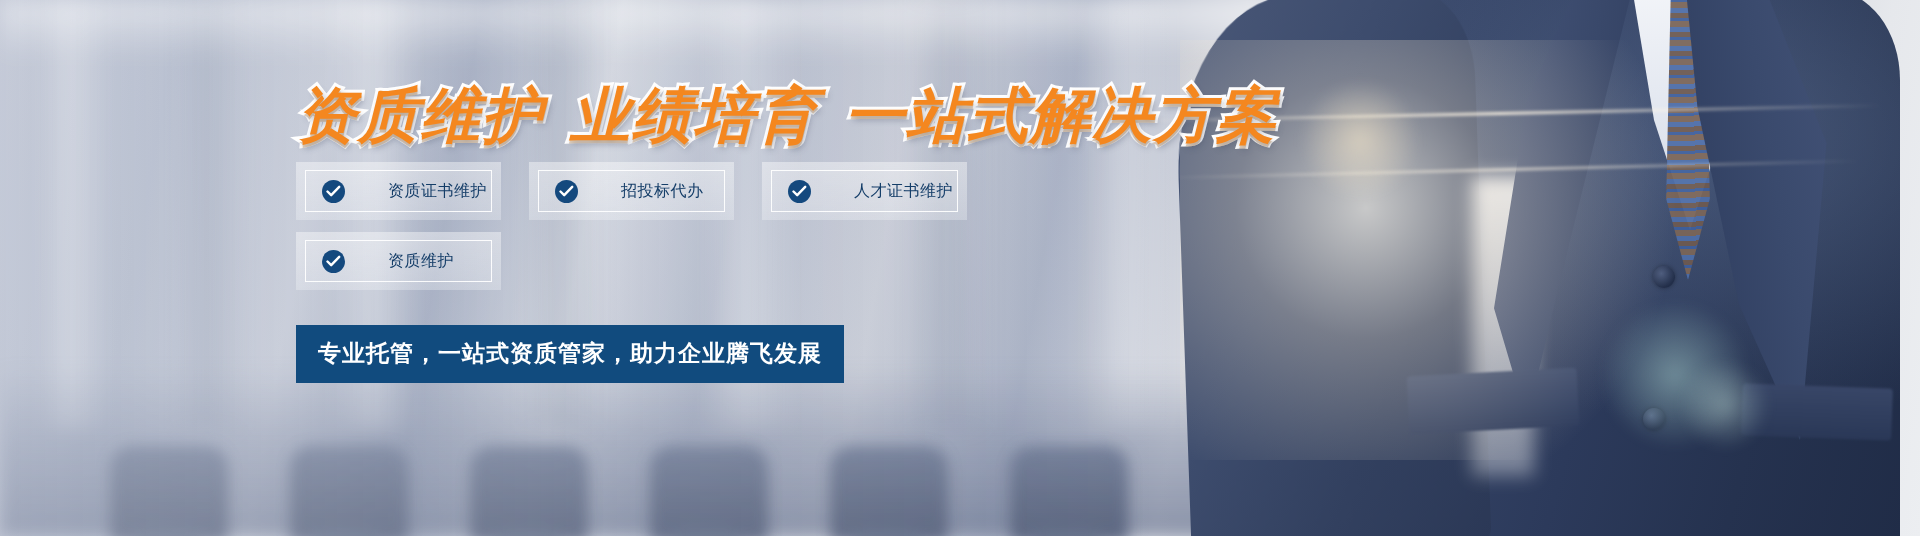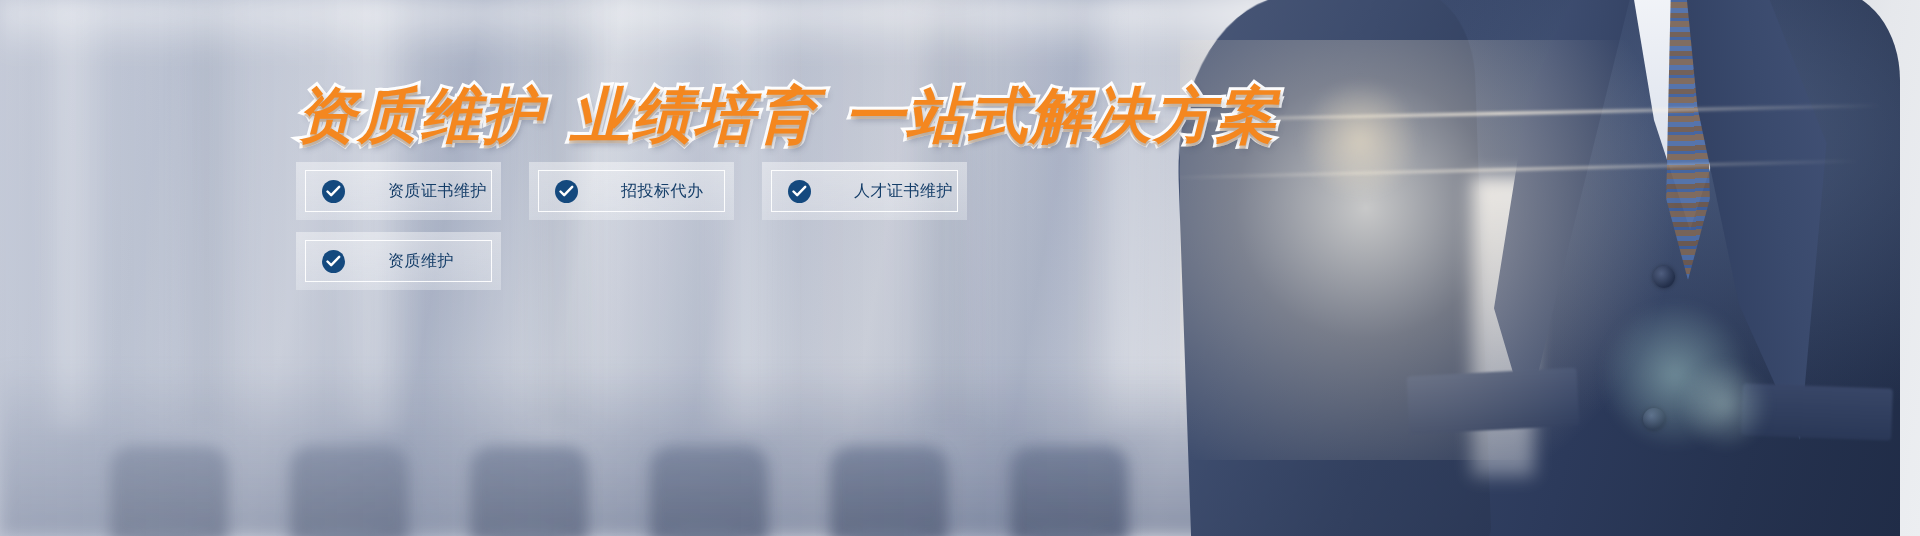--- a/index.html
+++ b/index.html
@@ -322,15 +322,18 @@
                 </svg>
             </span>
             <span class="fb-label">资质维护</span>
           </div>
         </div>
 
 
       </div>
     </div>
 
+    <div class="tagline">
+      <span class="tagline-text">专业托管，一站式资质管家，助力企业腾飞发展</span>
+    </div>
 
   </div>
 </div>
 
 </body></html>

